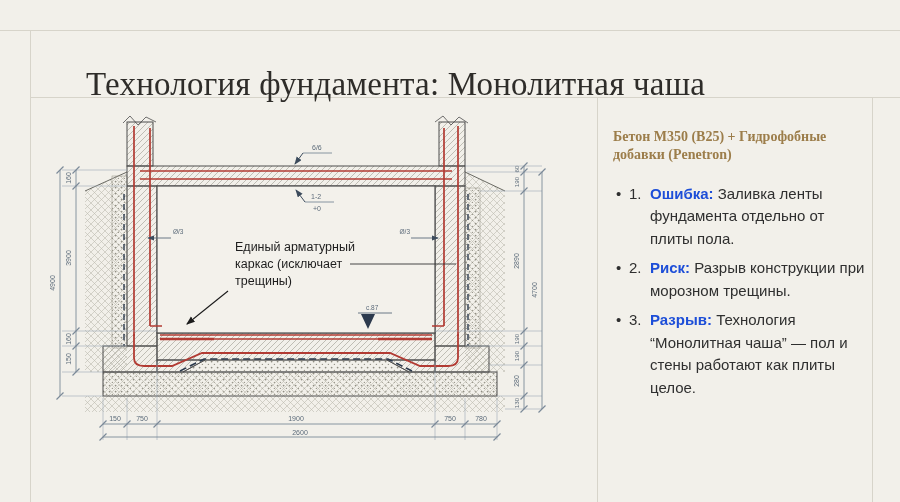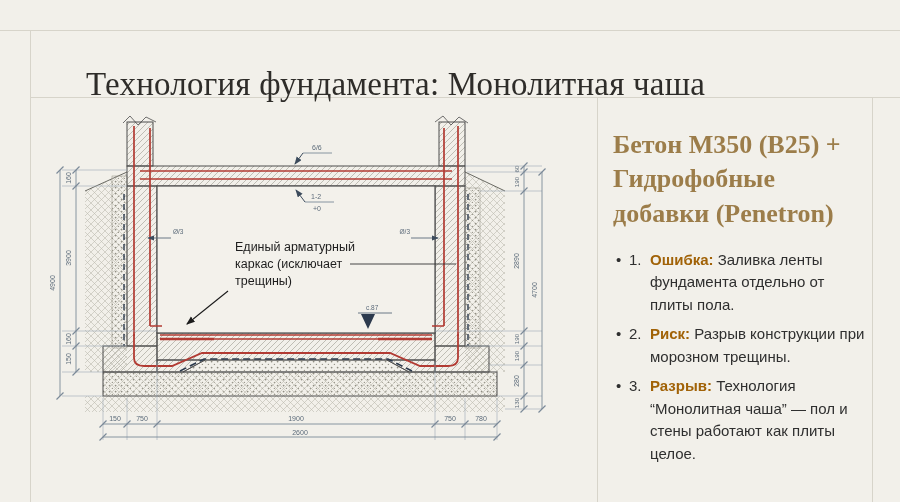--- a/index.html
+++ b/index.html
@@ -16,27 +16,27 @@
   .gl-right{left:872px;top:97px;width:1px;height:405px;}
 
   .title{
     position:absolute;left:52px;top:44px;width:700px;
     font-family:"Liberation Serif",serif;font-size:33px;font-weight:500;
     color:#2e2c29;letter-spacing:.2px;margin-left:34px;
   }
   .right-panel{position:absolute;left:613px;top:128px;width:252px;}
   .rp-heading{
     font-family:"Liberation Serif",serif;font-weight:700;
-    font-size:26px;line-height:1.32;color:#9c7d4a;margin:0 0 18px 0;
+    font-size:14px;line-height:1.32;color:#9c7d4a;margin:0 0 18px 0;
   }
   .rp-list{list-style:none;margin:0;padding:0;font-size:15px;line-height:1.5;color:#2f2f2f;}
   .rp-list li{position:relative;padding-left:37px;margin-bottom:7px;}
   .rp-list li .bullet{position:absolute;left:3px;top:0;color:#2f2f2f;}
   .rp-list li .num{position:absolute;left:16px;top:0;}
-  .rp-list li b{color:#a16207;}
+  .rp-list li b{color:#1d4ed8;}
   svg text{font-family:"Liberation Sans",sans-serif;}
 </style>
 </head>
 <body>
 
 <div class="gridline gl-top"></div>
 <div class="gridline gl-left"></div>
 <div class="gridline gl-under-title"></div>
 <div class="gridline gl-divider"></div>
 <div class="gridline gl-right"></div>

